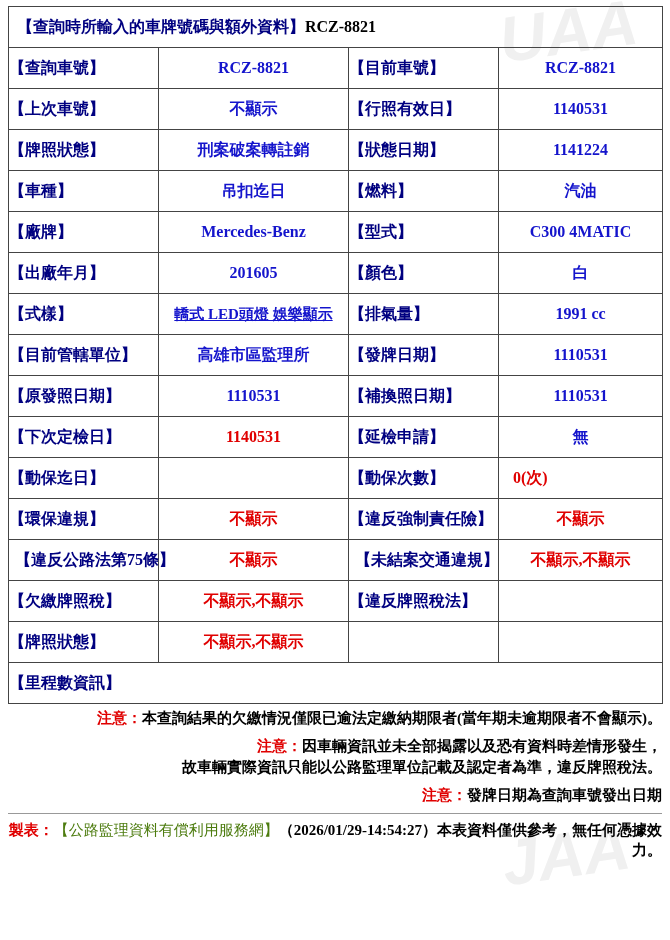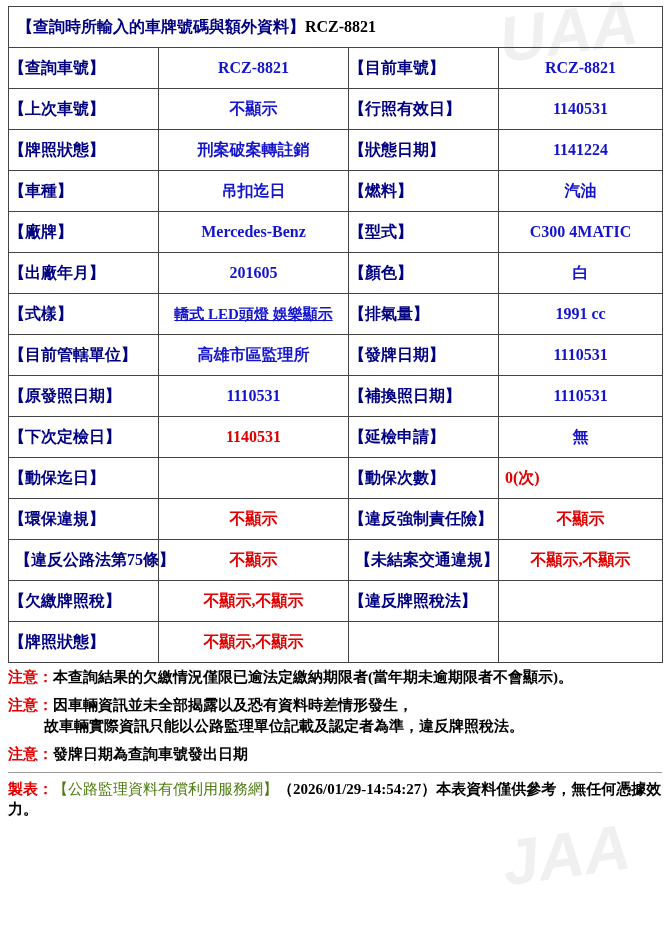--- a/index.html
+++ b/index.html
@@ -64,21 +64,21 @@
   }
   .val.red {
     color: #e00000;
   }
   .val.small {
     font-size: 15px;
     text-decoration: underline;
   }
   .val.left {
     text-align: left;
-    padding-left: 6px;
+    padding-left: 14px;
   }
 
   .titlerow td {
     height: 34px;
   }
   .title-label {
     color: #000080;
     font-weight: bold;
     font-size: 16px;
     padding-left: 8px;
@@ -102,20 +102,21 @@
     width: 654px;
     margin-top: 4px;
     font-size: 15px;
     line-height: 1.35;
   }
   .note {
     display: block;
     margin-bottom: 8px;
     color: #000000;
     font-weight: bold;
+    text-align: right;
   }
   .note .tag {
     color: #e00000;
     font-weight: bold;
   }
   .note .indent {
     display: inline-block;
     padding-left: 36px;
   }
   .note-link {
@@ -249,20 +250,23 @@
         <td class="val red"></td>
       </tr>
 
       <tr>
         <td class="lbl">【牌照狀態】</td>
         <td class="val red">不顯示,不顯示</td>
         <td></td>
         <td></td>
       </tr>
 
+      <tr>
+        <td colspan="4" class="section-head">【里程數資訊】</td>
+      </tr>
     </tbody>
   </table>
 
   <div class="notes">
     <span class="note">
       <span class="tag">注意：</span><span>本查詢結果的欠繳情況僅限已逾法定繳納期限者(當年期未逾期限者不會顯示)。</span>
     </span>
     <span class="note">
       <span class="tag">注意：</span><span>因車輛資訊並未全部揭露以及恐有資料時差情形發生，</span><br>
       <span class="indent">故車輛實際資訊只能以公路監理單位記載及認定者為準，違反牌照稅法。</span>

